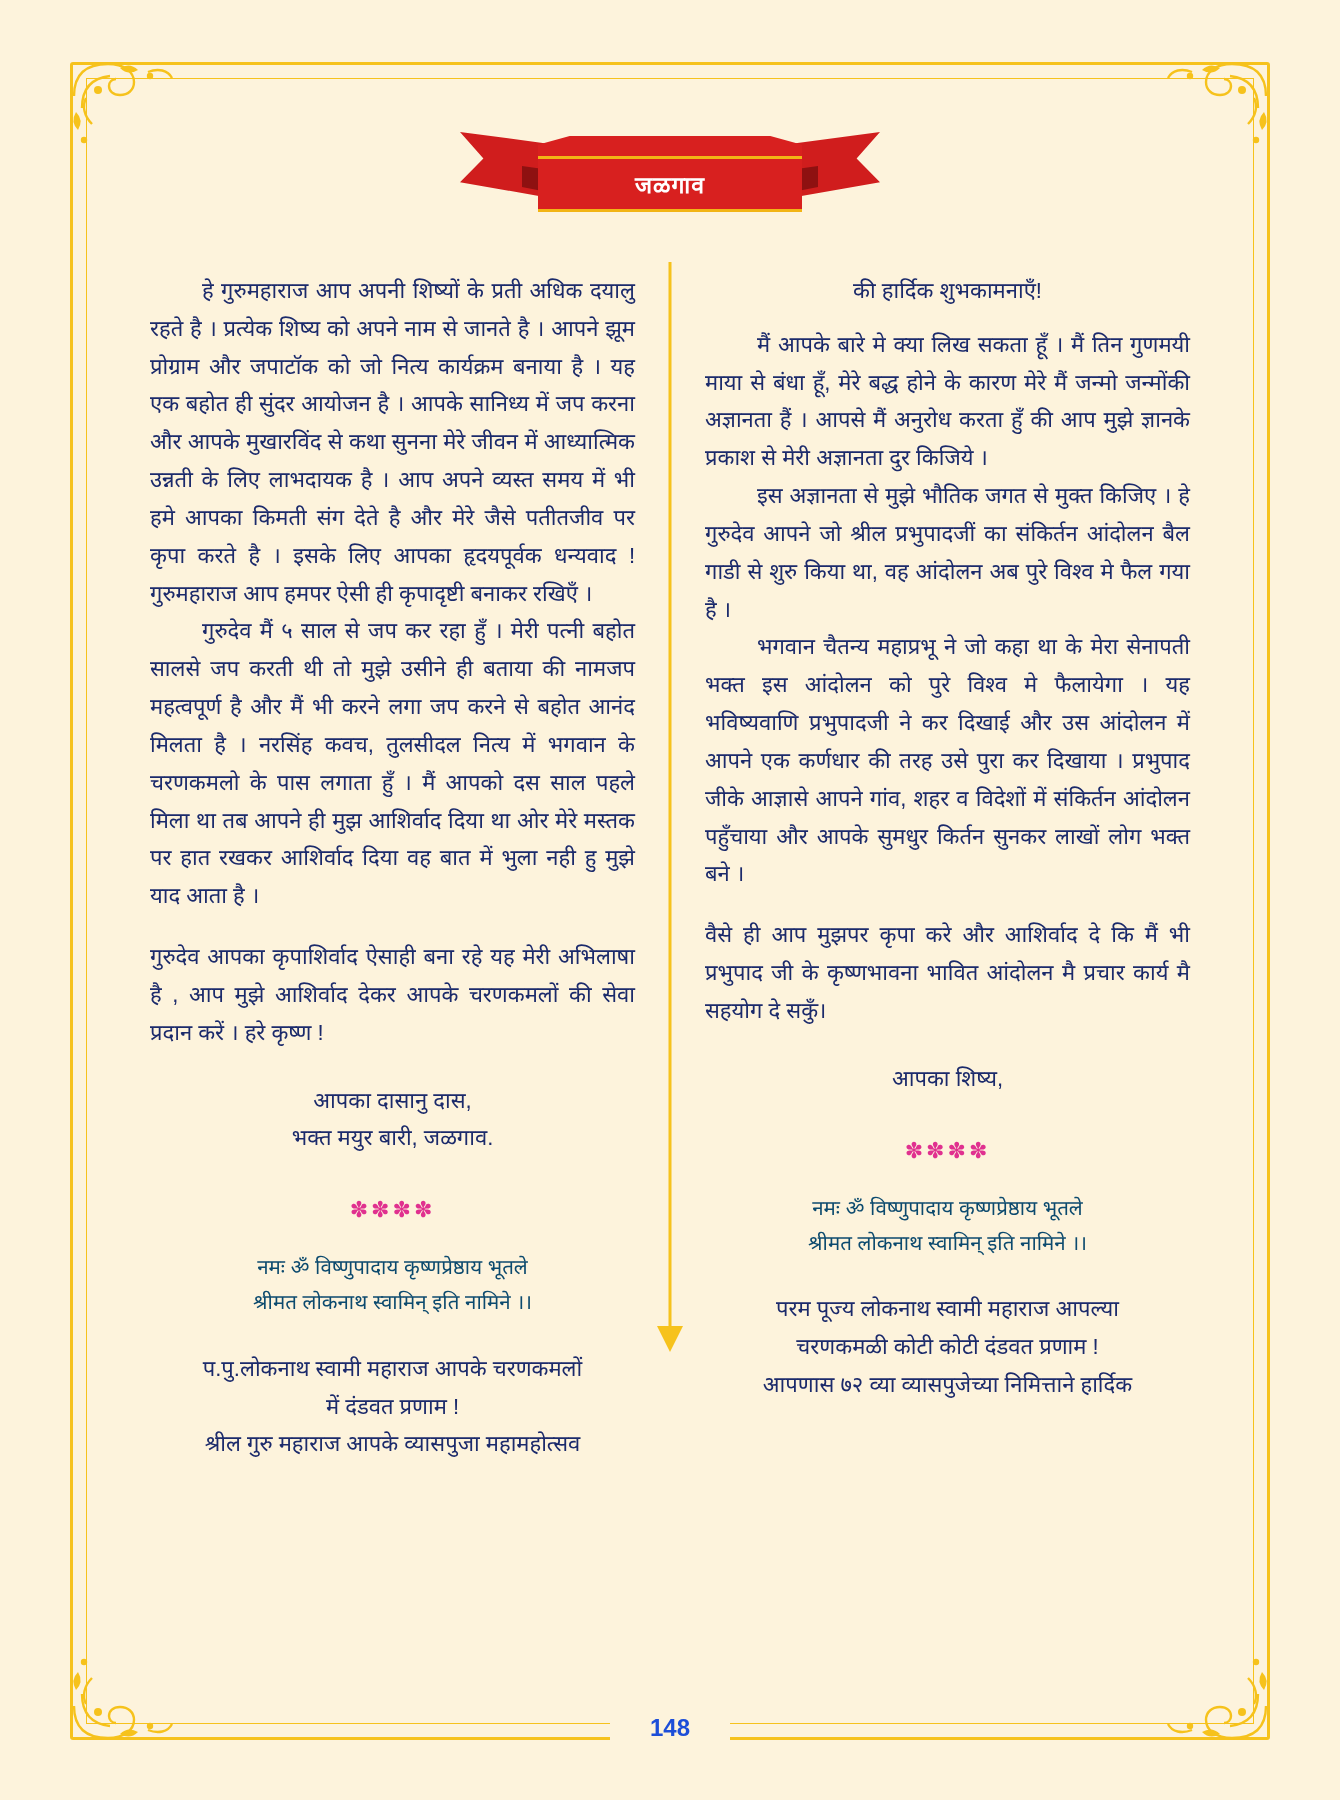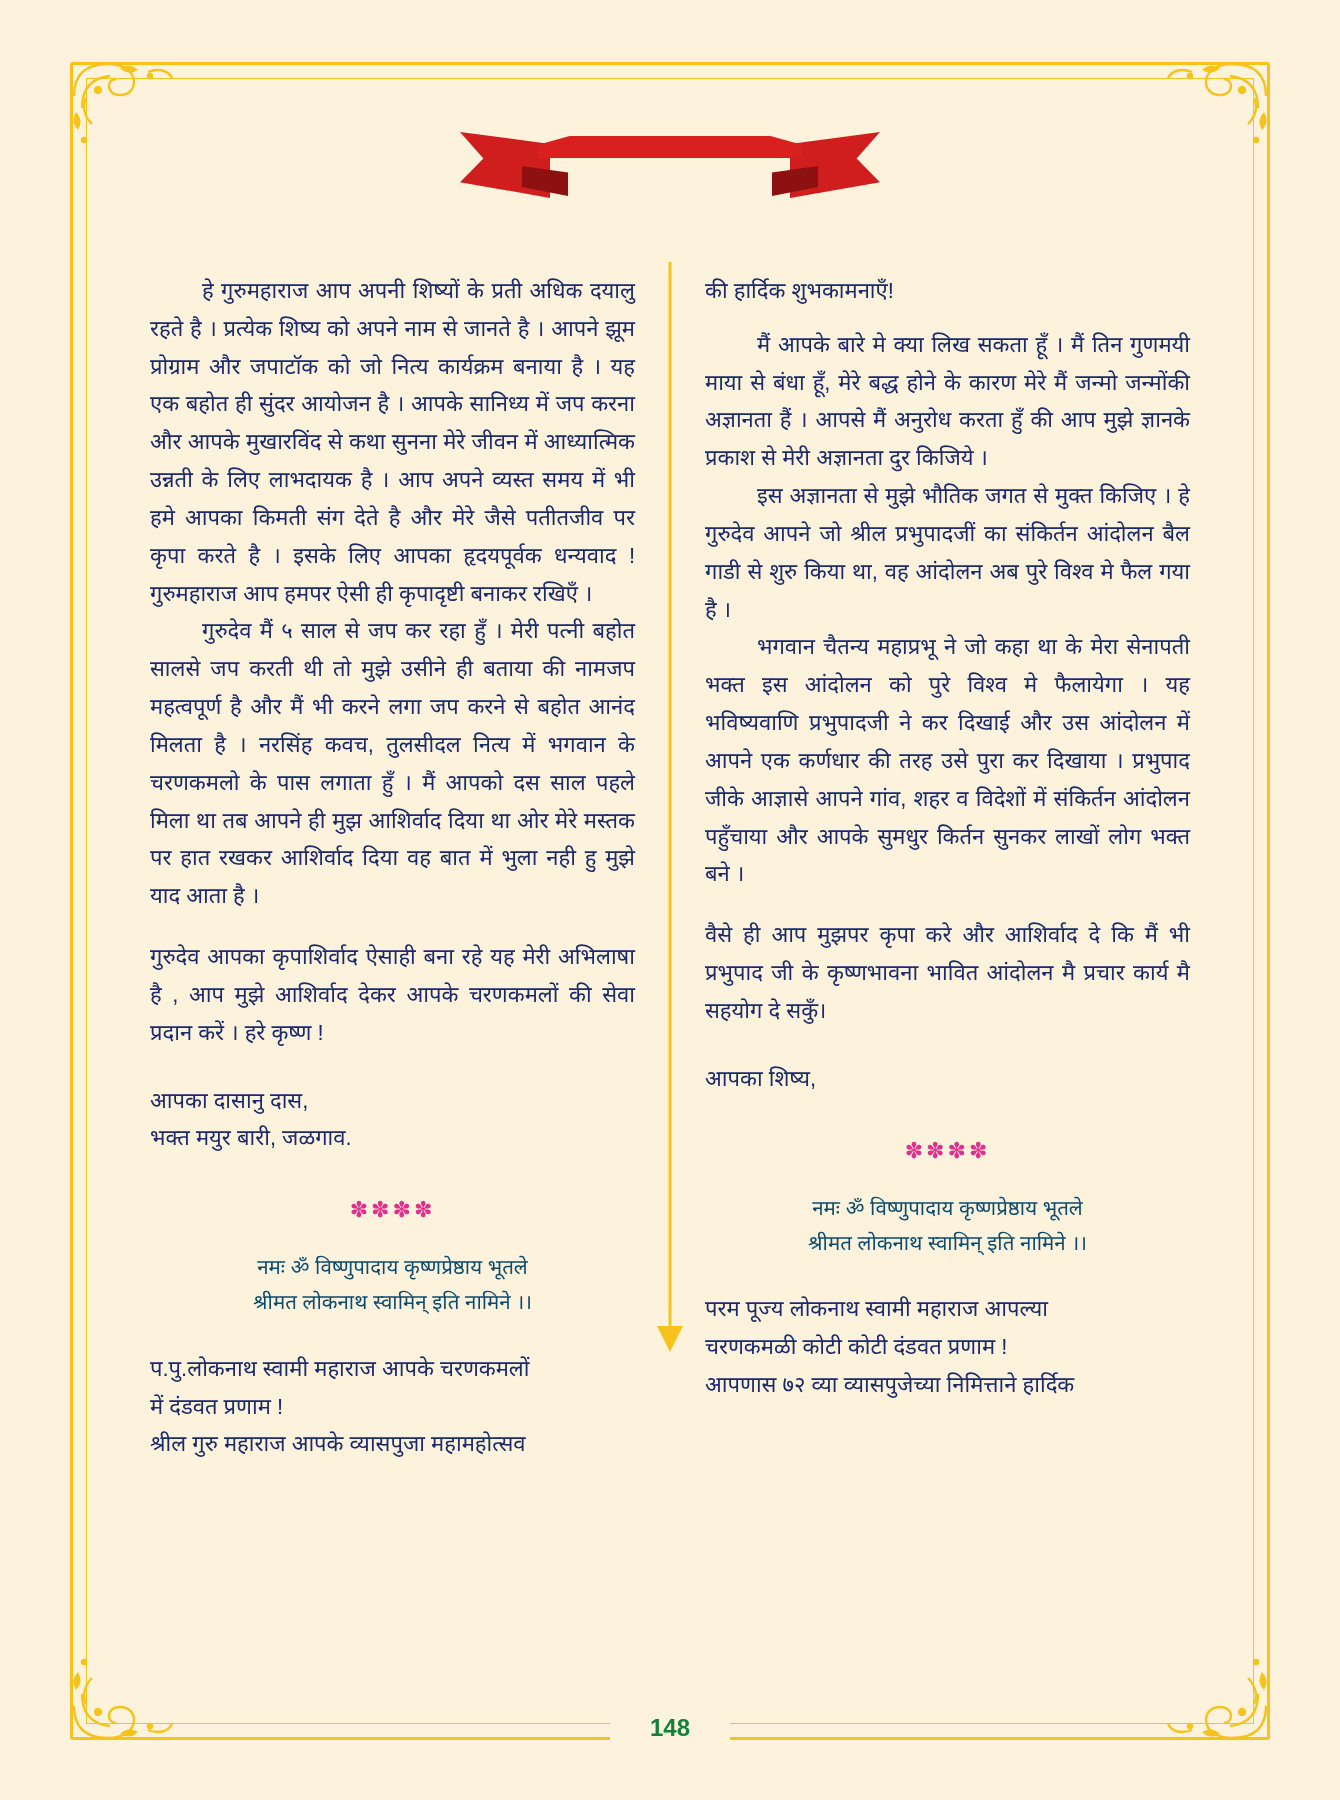--- a/index.html
+++ b/index.html
@@ -140,21 +140,21 @@
   .col p {
     margin: 0;
     font-size: 22px;
     line-height: 1.72;
     color: #1b2a6b;
     text-align: justify;
     font-family: "Liberation Sans", sans-serif;
   }
   .col p.indent { text-indent: 52px; }
   .col p.noindent { text-indent: 0; margin-top: 23px; }
-  .col p.tight { text-align: left; }
+  .col p.tight { text-align: center; }
   .spacer-sm { height: 16px; }
   .spacer-md { height: 30px; }
 
   .stars {
     text-align: center;
     color: #e0308f;
     font-size: 22px;
     letter-spacing: 3px;
     margin: 10px 0 10px 0;
   }
@@ -189,21 +189,21 @@
     transform: translateX(-13px);
   }
 
   
   .page-number {
     position: absolute;
     left: 0;
     right: 0;
     bottom: 58px;
     text-align: center;
-    color: #15803d;
+    color: #1d4ed8;
     font-size: 24px;
     font-weight: bold;
     font-family: "Liberation Sans", sans-serif;
   }
   .page-number-plate {
     position: absolute;
     left: 50%;
     bottom: 46px;
     transform: translateX(-50%);
     width: 120px;
@@ -288,20 +288,23 @@
     </svg>
   </div>
 
   <div class="ribbon-wrap">
     <div class="ribbon">
       <div class="ribbon-tail-l"></div>
       <div class="ribbon-tail-r"></div>
       <div class="ribbon-top-band"></div>
       <div class="ribbon-fold-l"></div>
       <div class="ribbon-fold-r"></div>
+      <div class="ribbon-main">
+        <span class="ribbon-text">जळगाव</span>
+      </div>
     </div>
   </div>
 
   <div class="divider"></div>
   <div class="divider-arrow"></div>
 
   <div class="content">
 
     <div class="col">
       <p class="indent">हे गुरुमहाराज आप अपनी शिष्यों के प्रती अधिक दयालु रहते है । प्रत्येक शिष्य को अपने नाम से जानते है । आपने झूम प्रोग्राम और जपाटॉक को जो नित्य कार्यक्रम बनाया है । यह एक बहोत ही सुंदर आयोजन है । आपके सानिध्य में जप करना और आपके मुखारविंद से कथा सुनना मेरे जीवन में आध्यात्मिक उन्नती के लिए लाभदायक है । आप अपने व्यस्त समय में भी हमे आपका किमती संग देते है और मेरे जैसे पतीतजीव पर कृपा करते है । इसके लिए आपका हृदयपूर्वक धन्यवाद ! गुरुमहाराज आप हमपर ऐसी ही कृपादृष्टी बनाकर रखिएँ ।</p>

